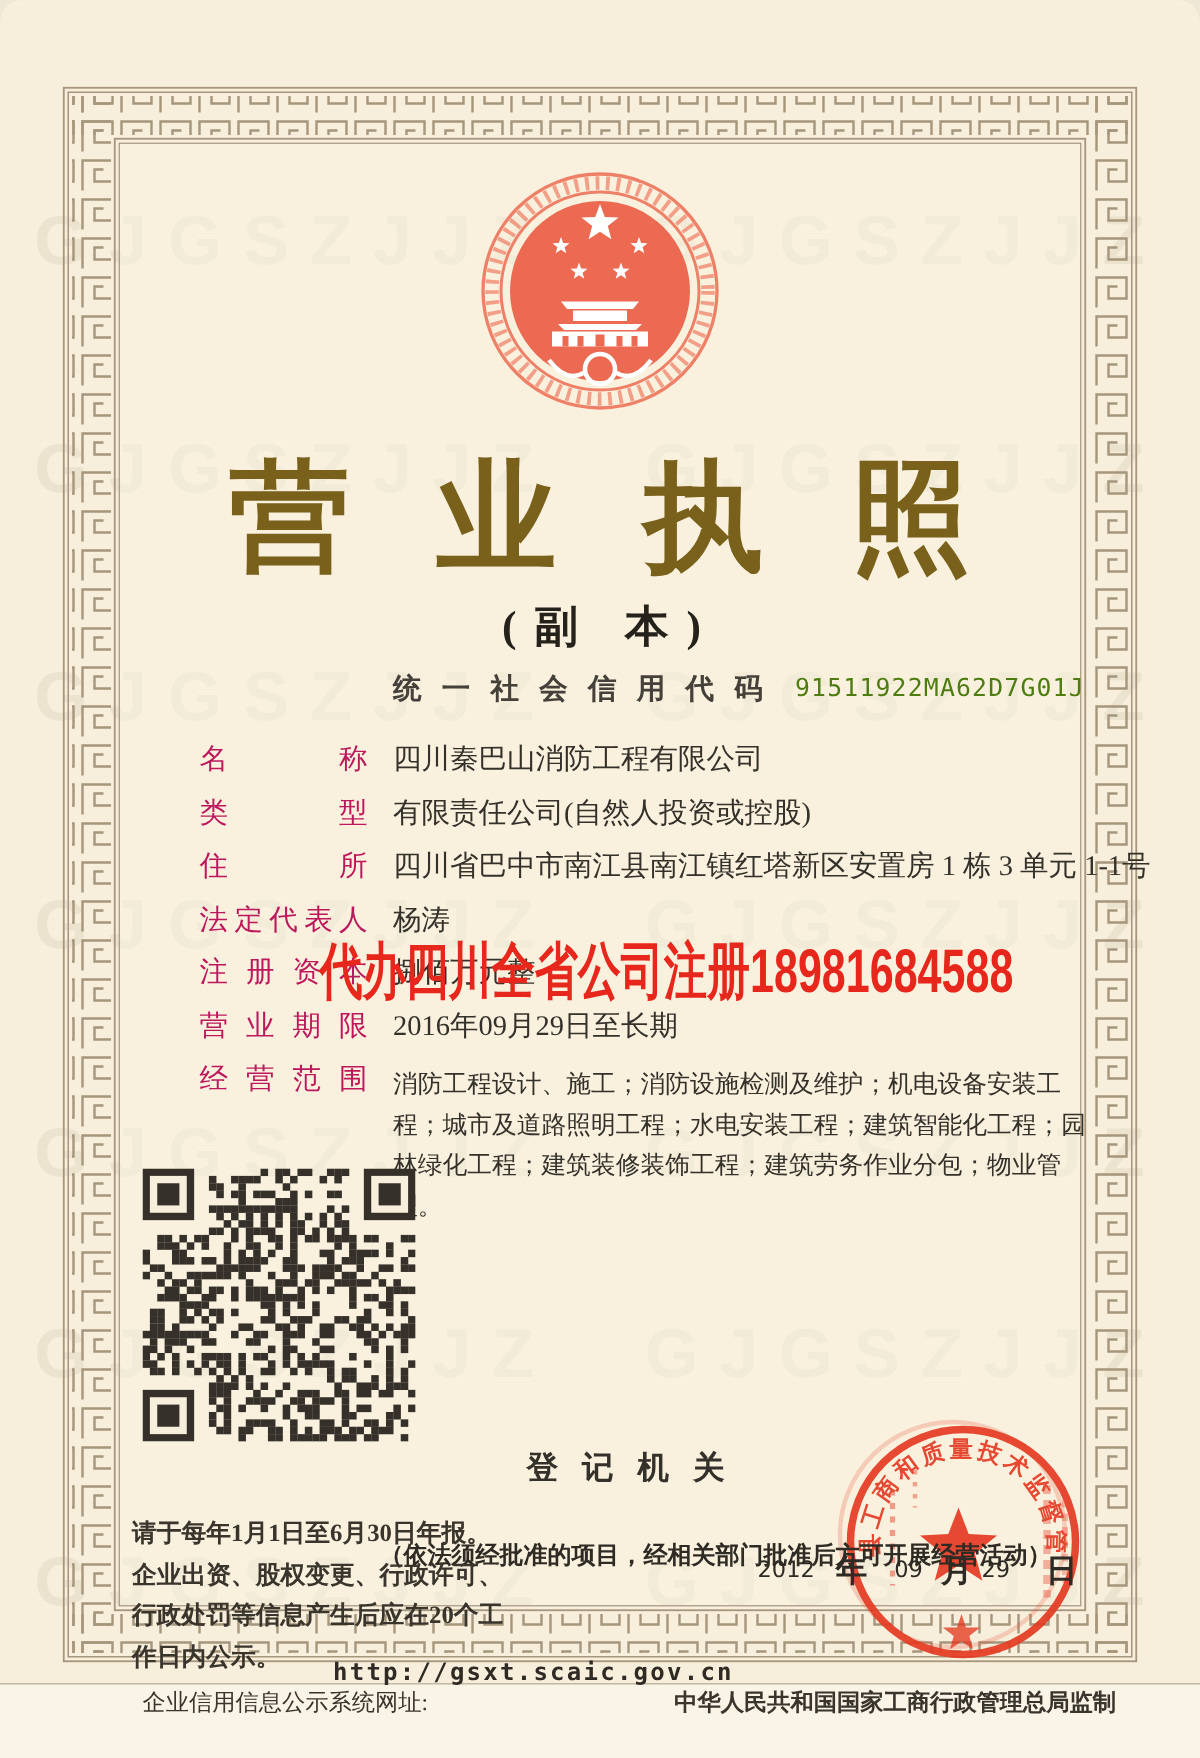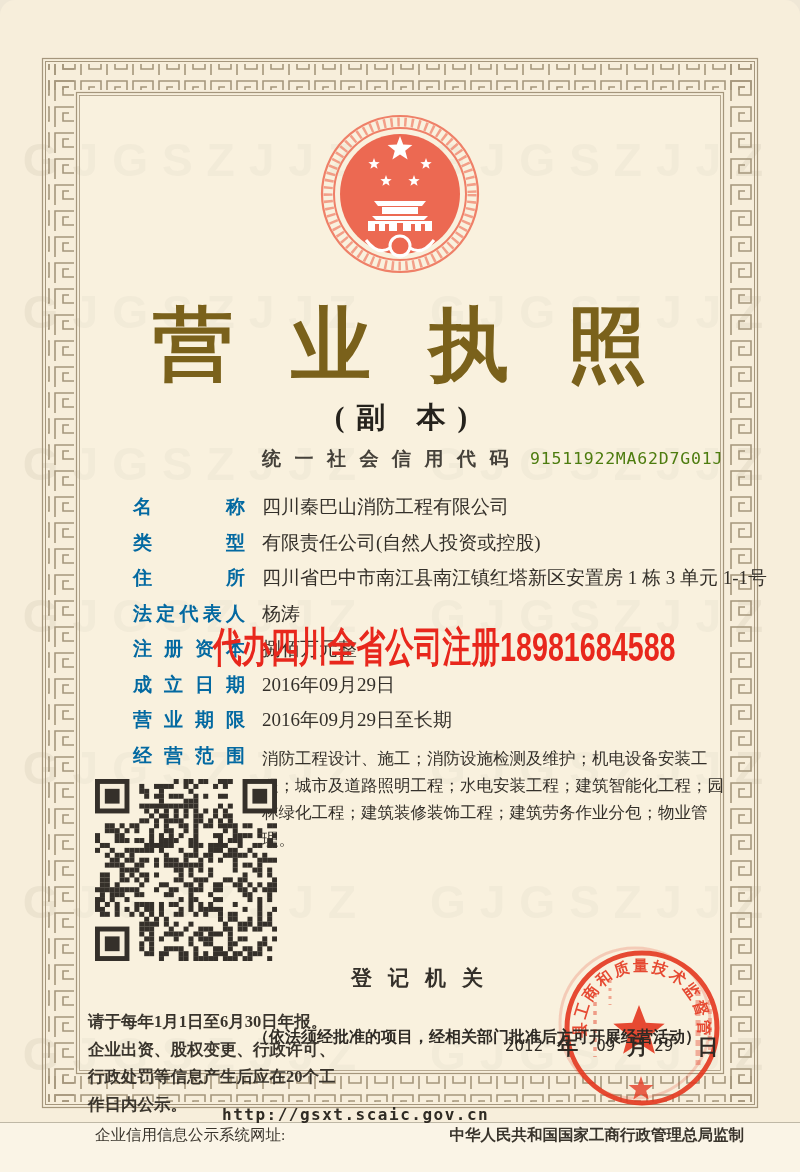--- a/index.html
+++ b/index.html
@@ -21,21 +21,21 @@
       font-size:80px;letter-spacing:58px;color:#7a611b;}
   .subtitle{left:7px;top:398px;width:800px;text-align:center;font-size:29px;
       font-weight:bold;letter-spacing:12px;color:#25221c;}
   .creditline{left:262px;top:446px;white-space:nowrap;color:#45413a;}
   .creditline .lbl{font-size:19px;letter-spacing:13.5px;font-weight:bold;}
   .creditline .code{font-family:"DejaVu Sans Mono","Liberation Mono",monospace;
       font-size:16.5px;letter-spacing:0.8px;color:#4d7c0f;margin-left:8px;
       vertical-align:1px;}
   .fields{left:133px;top:496px;width:620px;color:#34302a;}
   .frow{display:flex;align-items:flex-start;margin-bottom:13px;font-size:19px;line-height:22.5px;}
-  .flabel{flex:0 0 112px;text-align:justify;text-align-last:justify;font-weight:bold;color:#0369a1;}
+  .flabel{flex:0 0 112px;text-align:justify;text-align-last:justify;font-weight:normal;color:#be185d;}
   .fvalue{margin-left:17px;white-space:nowrap;}
   .frow.scope .fvalue{white-space:normal;width:473px;font-size:16.5px;line-height:27px;}
   .promo{left:213px;top:620px;z-index:5;white-space:nowrap;
       font-family:"Liberation Sans","DejaVu Sans",sans-serif;font-weight:bold;
       font-size:41px;color:#e8271c;transform:scaleX(.70);transform-origin:left top;}
   #qr{position:absolute;left:95px;top:779px;z-index:3;}
   .regheading{left:125px;top:964px;width:600px;text-align:center;font-size:21px;
       font-weight:bold;letter-spacing:16px;color:#34302a;}
   .regnote{left:253px;top:995px;font-size:16px;white-space:nowrap;color:#2e2a24;font-weight:bold;margin-top:32px;}
   .dateline{left:505px;top:1033px;display:flex;align-items:flex-end;color:#2e2a24;}
@@ -140,24 +140,20 @@
       <span class="flabel">住所</span>
       <span class="fvalue">四川省巴中市南江县南江镇红塔新区安置房 1 栋 3 单元 1-1号</span>
     </div>
     <div class="frow">
       <span class="flabel">法定代表人</span>
       <span class="fvalue">杨涛</span>
     </div>
     <div class="frow">
       <span class="flabel">注册资本</span>
       <span class="fvalue">捌佰万元整</span>
-    </div>
-    <div class="frow">
-      <span class="flabel">成立日期</span>
-      <span class="fvalue">2016年09月29日</span>
     </div>
     <div class="frow">
       <span class="flabel">营业期限</span>
       <span class="fvalue">2016年09月29日至长期</span>
     </div>
     <div class="frow scope">
       <span class="flabel">经营范围</span>
       <span class="fvalue">消防工程设计、施工；消防设施检测及维护；机电设备安装工程；城市及道路照明工程；水电安装工程；建筑智能化工程；园林绿化工程；建筑装修装饰工程；建筑劳务作业分包；物业管理。</span>
     </div>
   </div>

